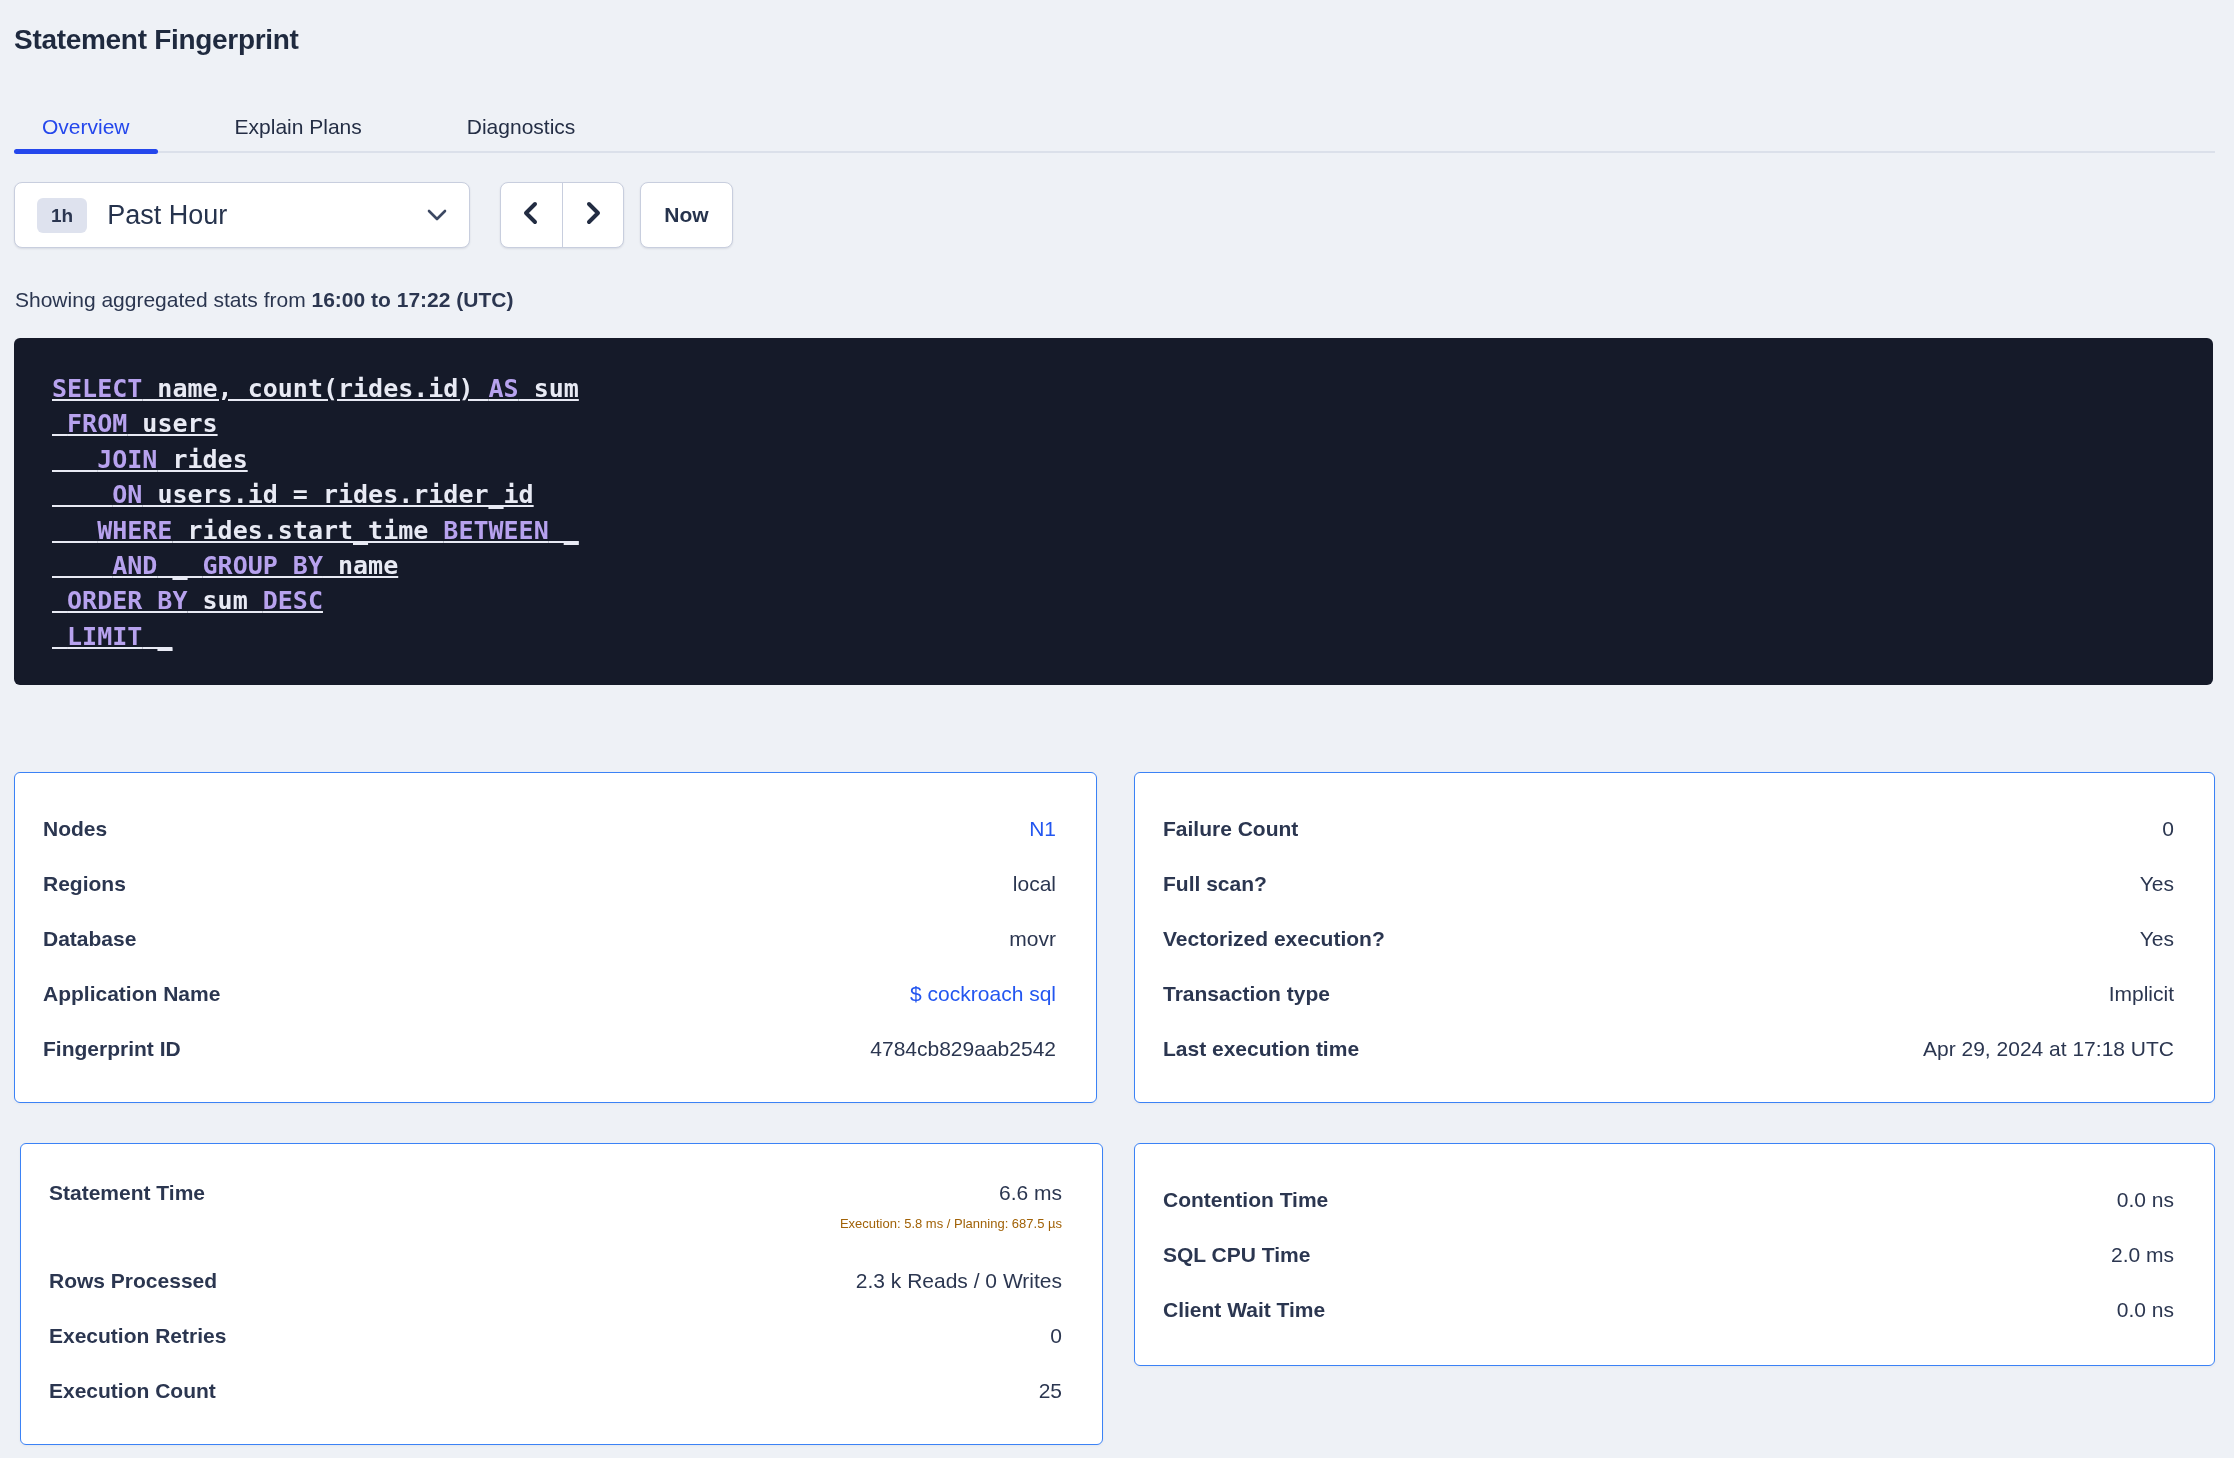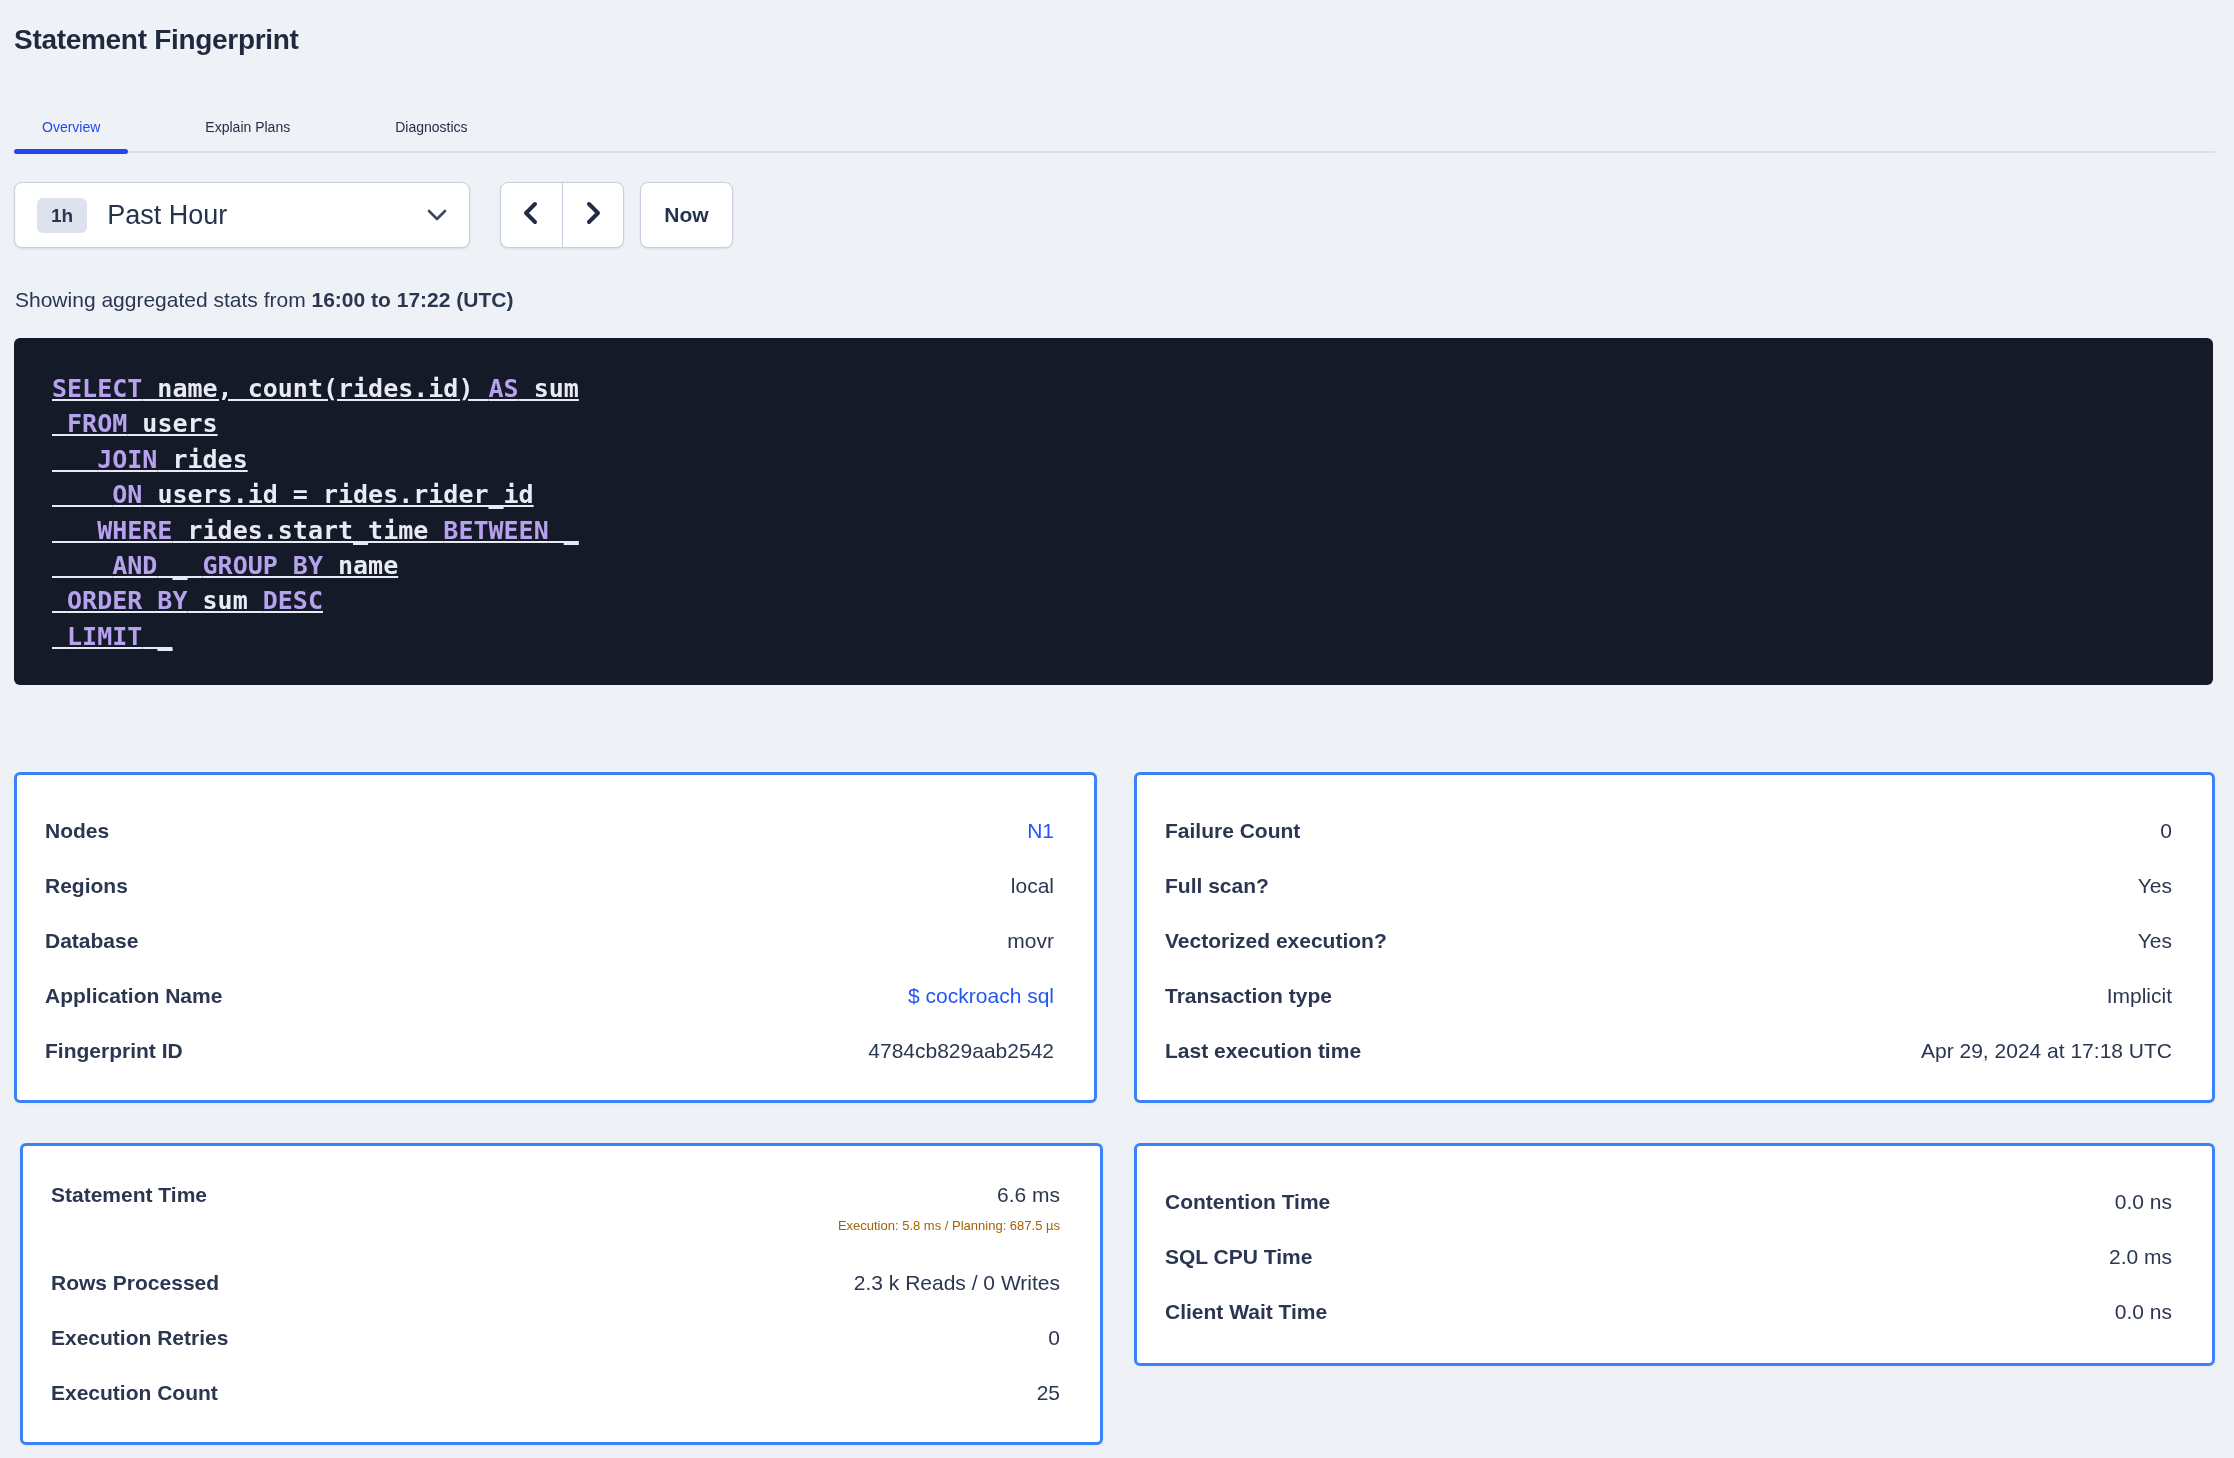--- a/index.html
+++ b/index.html
@@ -21,21 +21,21 @@
   
   .tab-bar{
     position:absolute;left:14px;right:19px;top:102px;height:49px;
     display:flex;align-items:center;
     border-bottom:2px solid #dbe0ea;
   }
   .tab{
     position:relative;height:100%;
     display:flex;align-items:center;
     padding:0 28px;margin-right:49px;
-    font-size:14px;color:#242e45;cursor:pointer;
+    font-size:21px;color:#242e45;cursor:pointer;
   }
   .tab.active{color:var(--accent,#2447ec);}
   .tab.active::after{
     content:"";position:absolute;left:0;right:0;bottom:-3px;height:5px;
     border-radius:3px;background:var(--accent,#2447ec);
   }
 
   
   .toolbar{position:absolute;left:0;top:182px;height:66px;width:100%;}
   .btnish{
@@ -82,21 +82,21 @@
   .sql-line{
     font-family:"DejaVu Sans Mono", monospace;
     font-size:25px;font-weight:600;line-height:35.4px;
     white-space:pre;color:var(--sql-text,#e8eaf4);text-decoration:underline;
   }
   .sql-line .kw{color:var(--sql-keyword,#b7a2ee);}
 
   
   .card{
     position:absolute;background:#fff;
-    border:3px solid #3b82f6;border-radius:6px;
+    border:1px solid #3b82f6;border-radius:6px;
     box-shadow:0 1px 3px rgba(40,50,80,.05);
     box-sizing:border-box;
   }
   #card-details-left {left:14px;  top:772px;  width:1083px;height:331px;}
   #card-details-right{left:1134px;top:772px;  width:1081px;height:331px;}
   #card-stats-left   {left:20px;  top:1143px; width:1083px;height:302px;}
   #card-stats-right  {left:1134px;top:1143px; width:1081px;height:223px;}
   .card-body{padding:28px 40px 28px 28px;}
   .row{
     height:55px;display:flex;align-items:center;justify-content:space-between;

